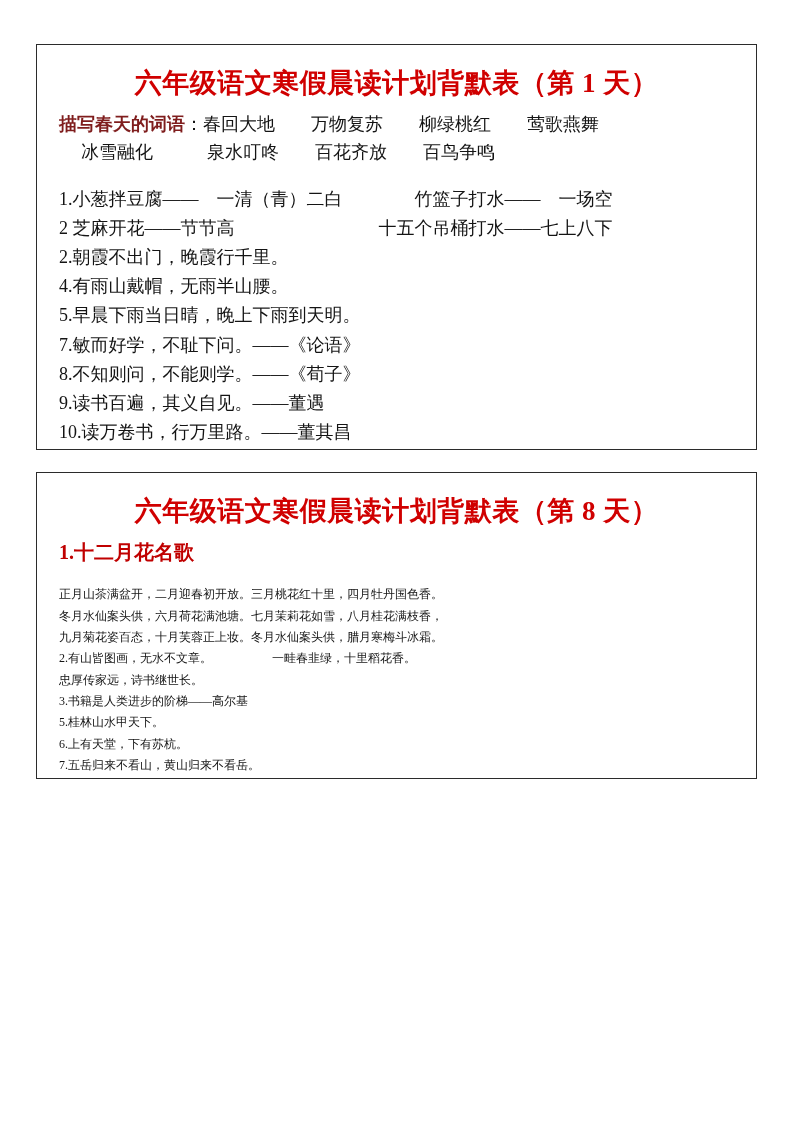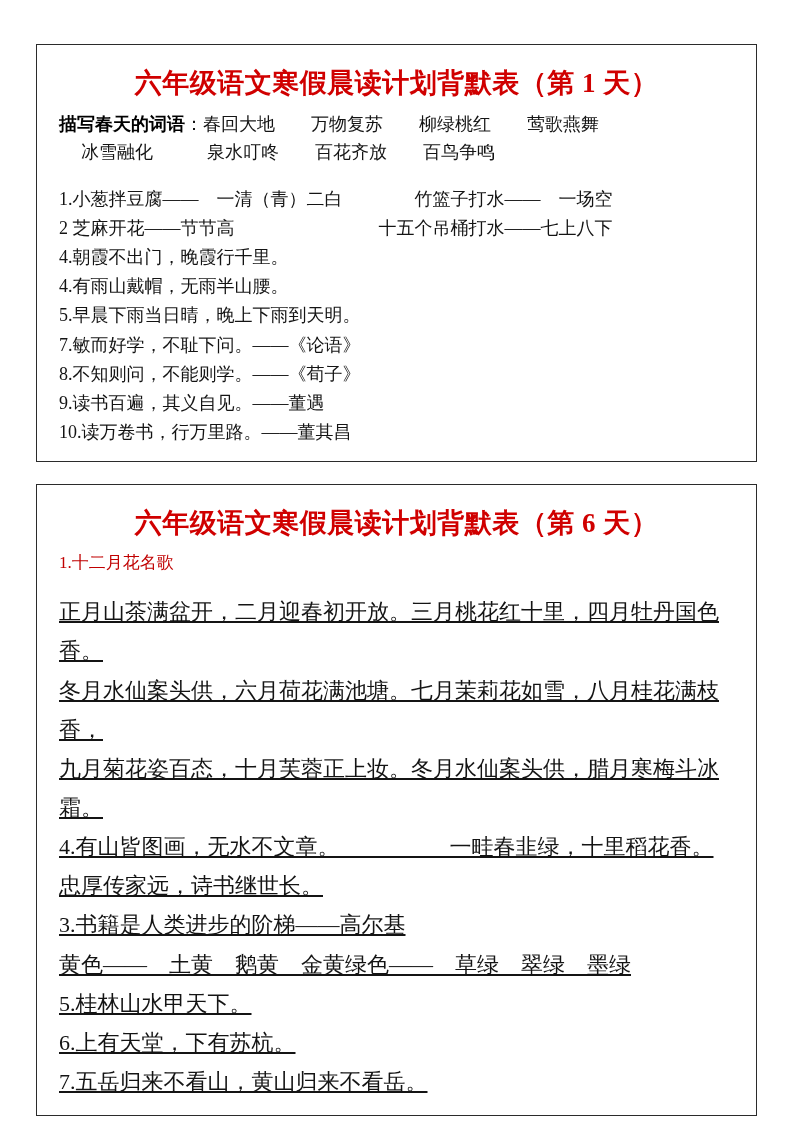--- a/index.html
+++ b/index.html
@@ -19,100 +19,98 @@
     height: 1122px;
     box-sizing: border-box;
     padding: 44px 36px 20px 36px;
     display: flex;
     flex-direction: column;
     gap: 22px;
   }
   .card {
     border: 1px solid #2b2b2b;
     box-sizing: border-box;
-    padding: 16px 22px 14px 22px;
+    padding: 16px 22px 2px 22px;
   }
   .card-title {
     color: #d00000;
     font-weight: bold;
     font-size: 27px;
     text-align: center;
     letter-spacing: 0.5px;
     margin: 4px 0 10px 0;
     font-family: "Liberation Serif", "DejaVu Serif", serif;
   }
   .sub-head {
     color: #c00000;
-    font-weight: normal;
-    font-size: 17px;
+    font-weight: bold;
+    font-size: 20px;
     margin: 2px 0 4px 0;
   }
   .line {
     font-size: 18px;
     line-height: 1.62;
     margin: 0;
     white-space: pre-wrap;
     color: #141414;
   }
   .line.indent {
     padding-left: 22px;
   }
   .line.tight {
     line-height: 1.55;
   }
   .inline-red {
-    color: #000000;
+    color: #7f1d1d;
     font-weight: bold;
   }
   .lines-block {
     margin-top: 18px;
   }
   .card2 .line {
-    font-size: 22px;
+    font-size: 12px;
     line-height: 1.78;
-    text-decoration: underline;
   }
 </style>
 </head>
 <body>
 
 <div class="page">
 
   <div class="card card1">
     <div class="card-title">六年级语文寒假晨读计划背默表（第 1 天）</div>
 
     <p class="line tight"><span class="inline-red">描写春天的词语</span><span>：春回大地　　万物复苏　　柳绿桃红　　莺歌燕舞</span></p>
 
     <p class="line tight indent">冰雪融化　　　泉水叮咚　　百花齐放　　百鸟争鸣</p>
 
     <div class="lines-block">
       <p class="line">1.小葱拌豆腐——　一清（青）二白　　　　竹篮子打水——　一场空</p>
       <p class="line">2 芝麻开花——节节高　　　　　　　　十五个吊桶打水——七上八下</p>
-      <p class="line">4.朝霞不出门，晚霞行千里。</p>
+      <p class="line">2.朝霞不出门，晚霞行千里。</p>
       <p class="line">4.有雨山戴帽，无雨半山腰。</p>
       <p class="line">5.早晨下雨当日晴，晚上下雨到天明。</p>
       <p class="line">7.敏而好学，不耻下问。——《论语》</p>
       <p class="line">8.不知则问，不能则学。——《荀子》</p>
       <p class="line">9.读书百遍，其义自见。——董遇</p>
       <p class="line">10.读万卷书，行万里路。——董其昌</p>
     </div>
   </div>
 
   <div class="card card2">
-    <div class="card-title">六年级语文寒假晨读计划背默表（第 6 天）</div>
+    <div class="card-title">六年级语文寒假晨读计划背默表（第 8 天）</div>
 
     <div class="sub-head">1.十二月花名歌</div>
 
     <div class="lines-block">
       <p class="line">正月山茶满盆开，二月迎春初开放。三月桃花红十里，四月牡丹国色香。</p>
       <p class="line">冬月水仙案头供，六月荷花满池塘。七月茉莉花如雪，八月桂花满枝香，</p>
       <p class="line">九月菊花姿百态，十月芙蓉正上妆。冬月水仙案头供，腊月寒梅斗冰霜。</p>
-      <p class="line">4.有山皆图画，无水不文章。　　　　　一畦春韭绿，十里稻花香。</p>
+      <p class="line">2.有山皆图画，无水不文章。　　　　　一畦春韭绿，十里稻花香。</p>
       <p class="line">忠厚传家远，诗书继世长。</p>
       <p class="line">3.书籍是人类进步的阶梯——高尔基</p>
-      <p class="line">黄色——　土黄　鹅黄　金黄绿色——　草绿　翠绿　墨绿</p>
       <p class="line">5.桂林山水甲天下。</p>
       <p class="line">6.上有天堂，下有苏杭。</p>
       <p class="line">7.五岳归来不看山，黄山归来不看岳。</p>
     </div>
   </div>
 
 </div>
 
 </body></html>

